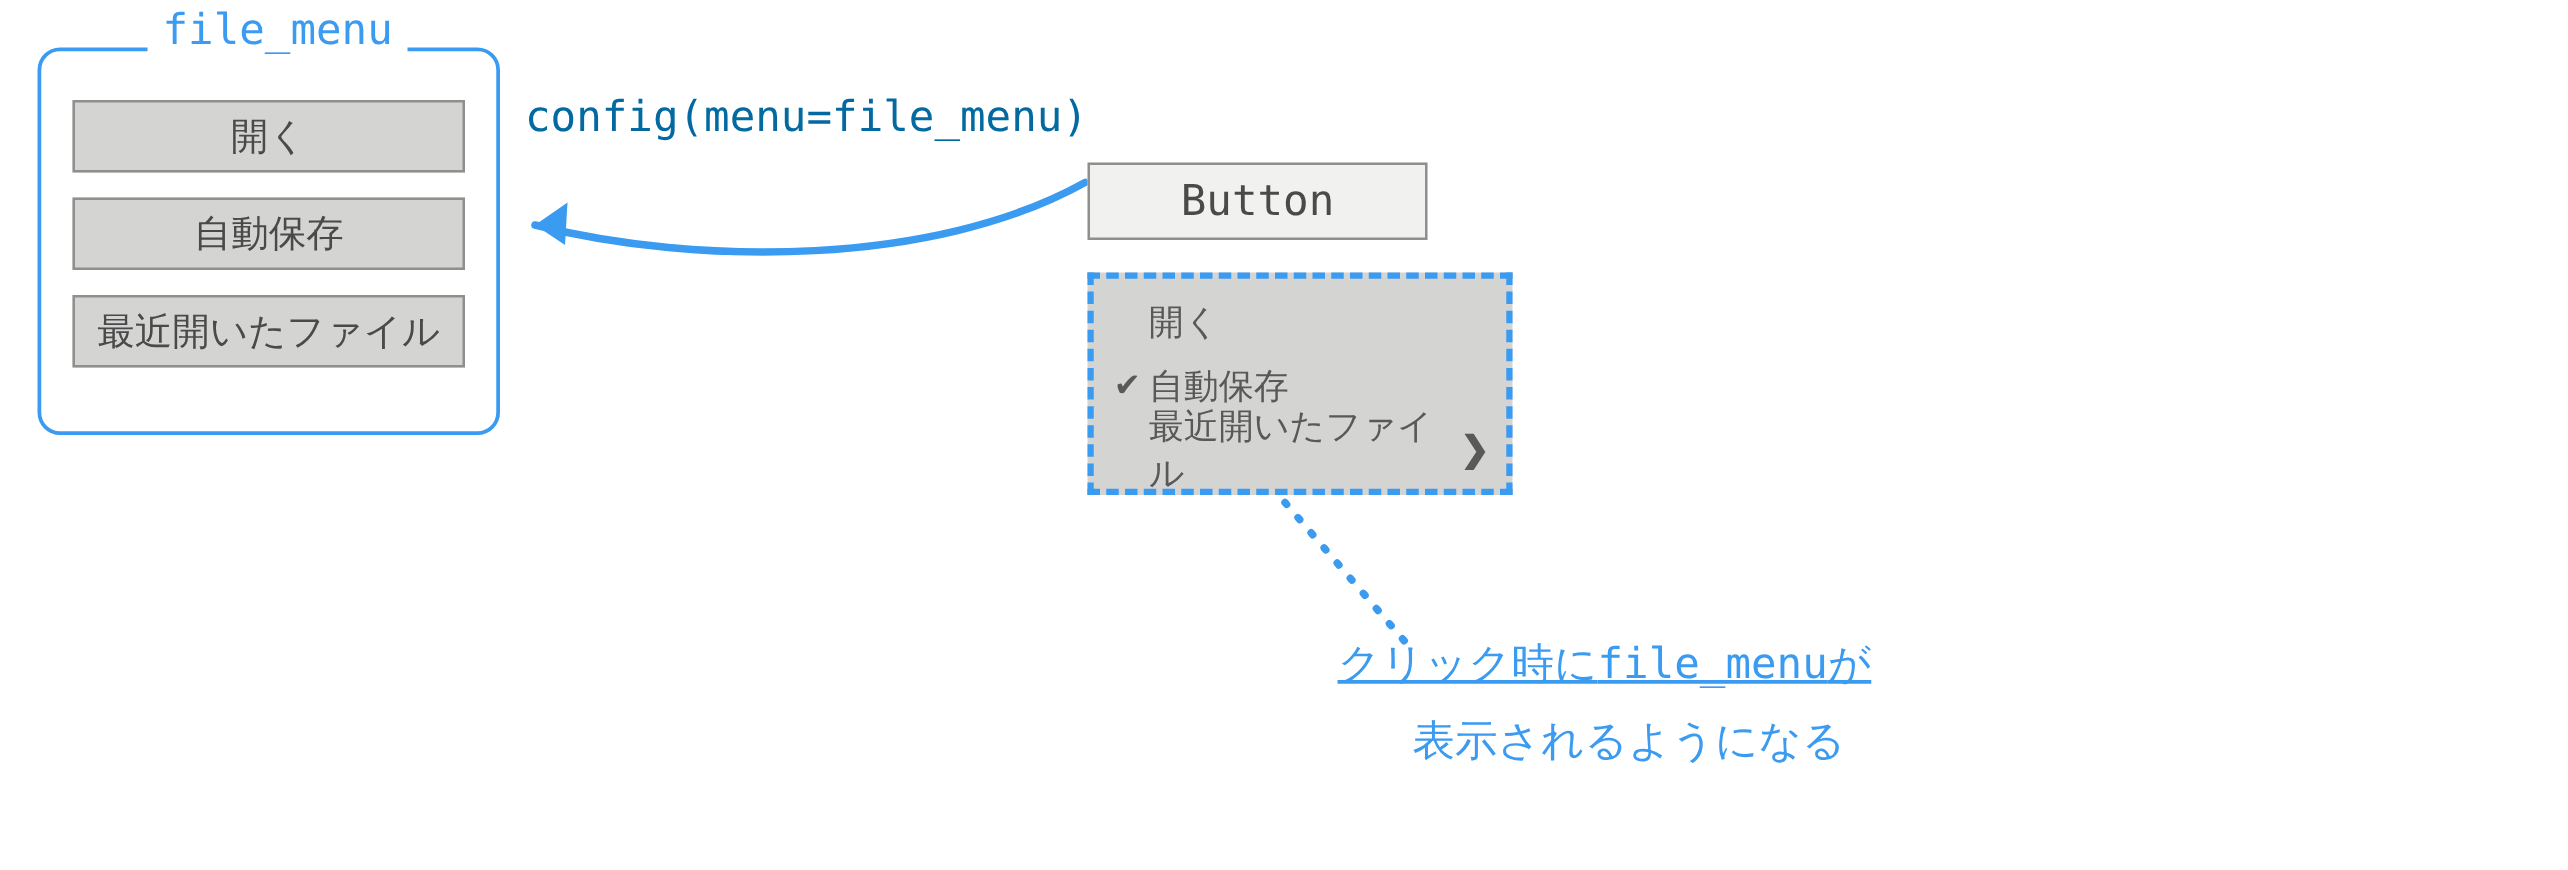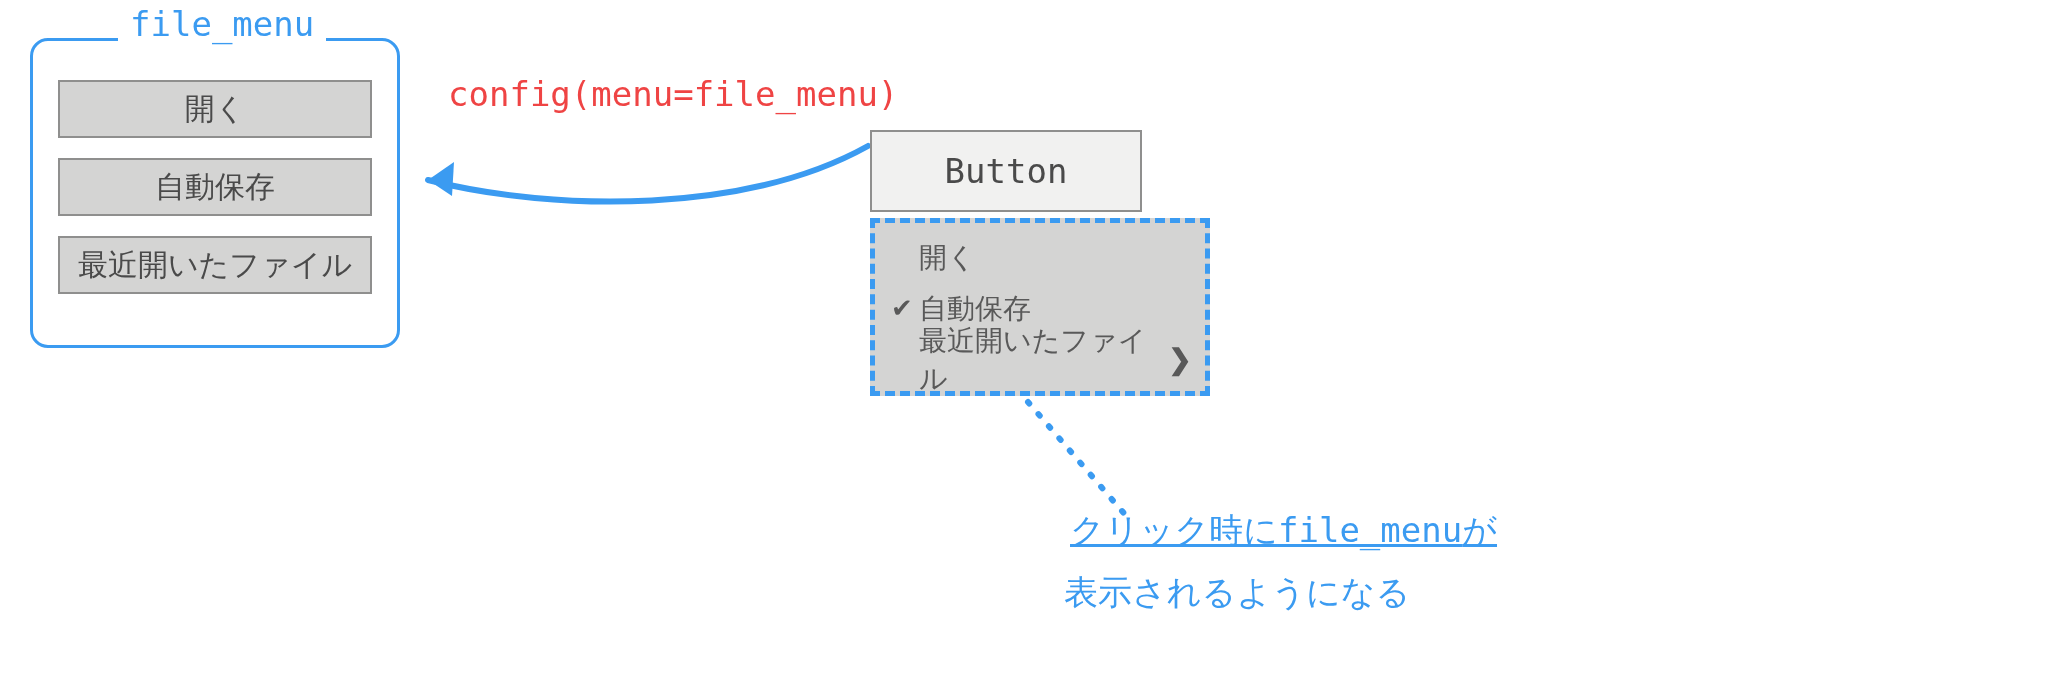--- a/index.html
+++ b/index.html
@@ -43,40 +43,40 @@
     font-size: 30px;
     color: #4a4a4a;
   }
   .menu-item-1 { top: 80px; }
   .menu-item-2 { top: 158px; }
   .menu-item-3 { top: 236px; }
 
   
   .config-label {
     position: absolute;
-    left: 448px;
+    left: 420px;
     top: 74px;
-    color: #ef4444;
+    color: #0369a1;
     font-size: 34px;
   }
   .arrow-svg {
     position: absolute;
     left: 398px;
     top: 118px;
     width: 480px;
     height: 110px;
   }
 
   
   .button-box {
     position: absolute;
     left: 870px;
     top: 130px;
     width: 272px;
-    height: 82px;
+    height: 62px;
     background: #f1f1f0;
     border: 2px solid #8f8f8e;
     display: flex;
     align-items: center;
     justify-content: center;
     font-size: 34px;
     color: #4a4a4a;
   }
 
   
@@ -130,21 +130,21 @@
     position: absolute;
     left: 1070px;
     top: 508px;
     color: #3b9bf1;
     font-size: 34px;
     white-space: nowrap;
     text-decoration: underline;
   }
   .note-line2 {
     position: absolute;
-    left: 1064px;
+    left: 1130px;
     top: 570px;
     color: #3b9bf1;
     font-size: 34px;
     white-space: nowrap;
   }
 </style>
 </head>
 <body>
 
 <div class="file-menu-frame"></div>

